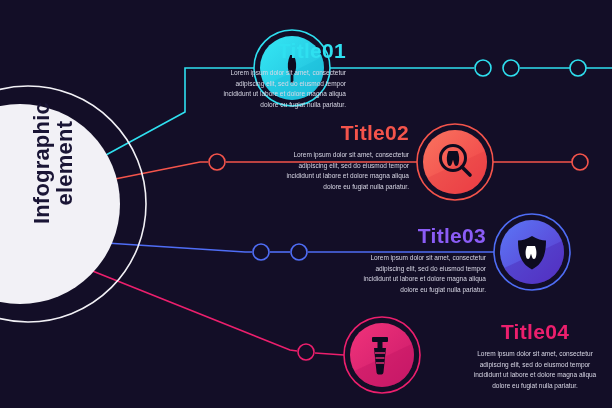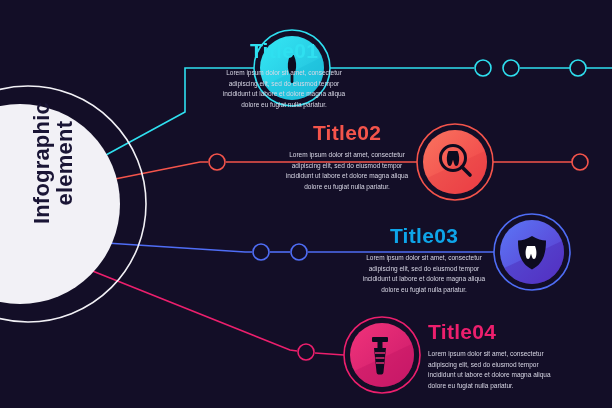--- a/index.html
+++ b/index.html
@@ -48,26 +48,26 @@
     margin: 0 0 7px 0;
     letter-spacing: 0.3px;
   }
   .body {
     font-size: 6.5px;
     line-height: 1.62;
     margin: 0;
     color: #d9d8e6;
     width: 124px;
   }
-  .t-right { text-align: center; }
-  .t-left { text-align: left; }
+  .t-right { text-align: right; }
+  .t-left { text-align: center; margin-left: 45px; }
 
   .c1 .title { color: #2fe0f0; }
   .c2 .title { color: #f4544b; }
-  .c3 .title { color: #0ea5e9; }
+  .c3 .title { color: #8b5cf6; }
   .c4 .title { color: #ec1f6d; }
 </style>
 </head>
 <body>
 
 <div id="stage">
 
   <svg class="svg-layer" viewBox="0 0 612 408">
     <defs>
       <clipPath id="clip01">

